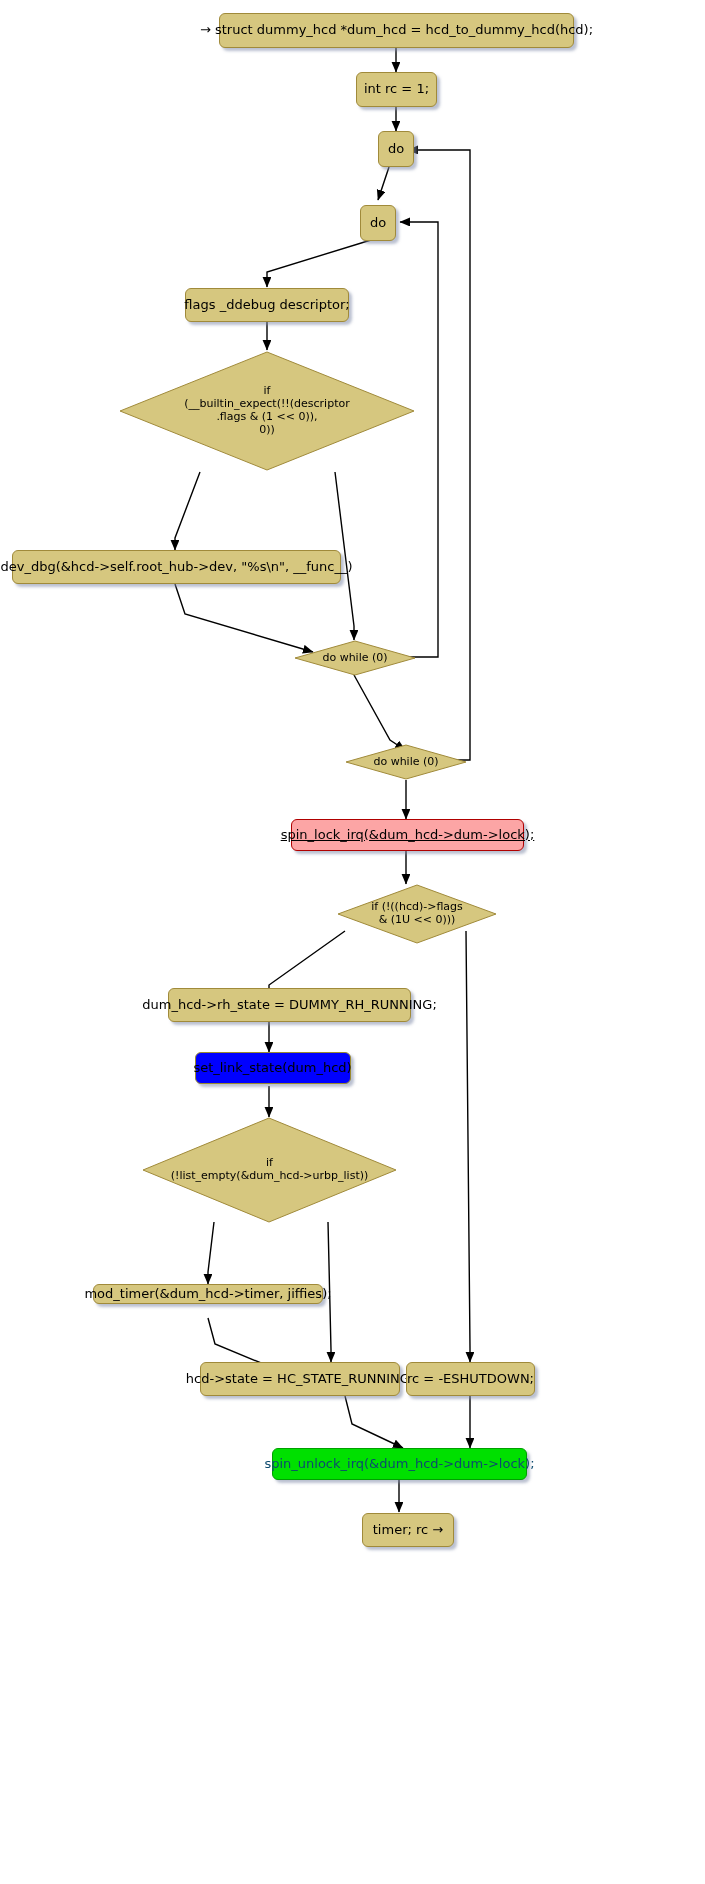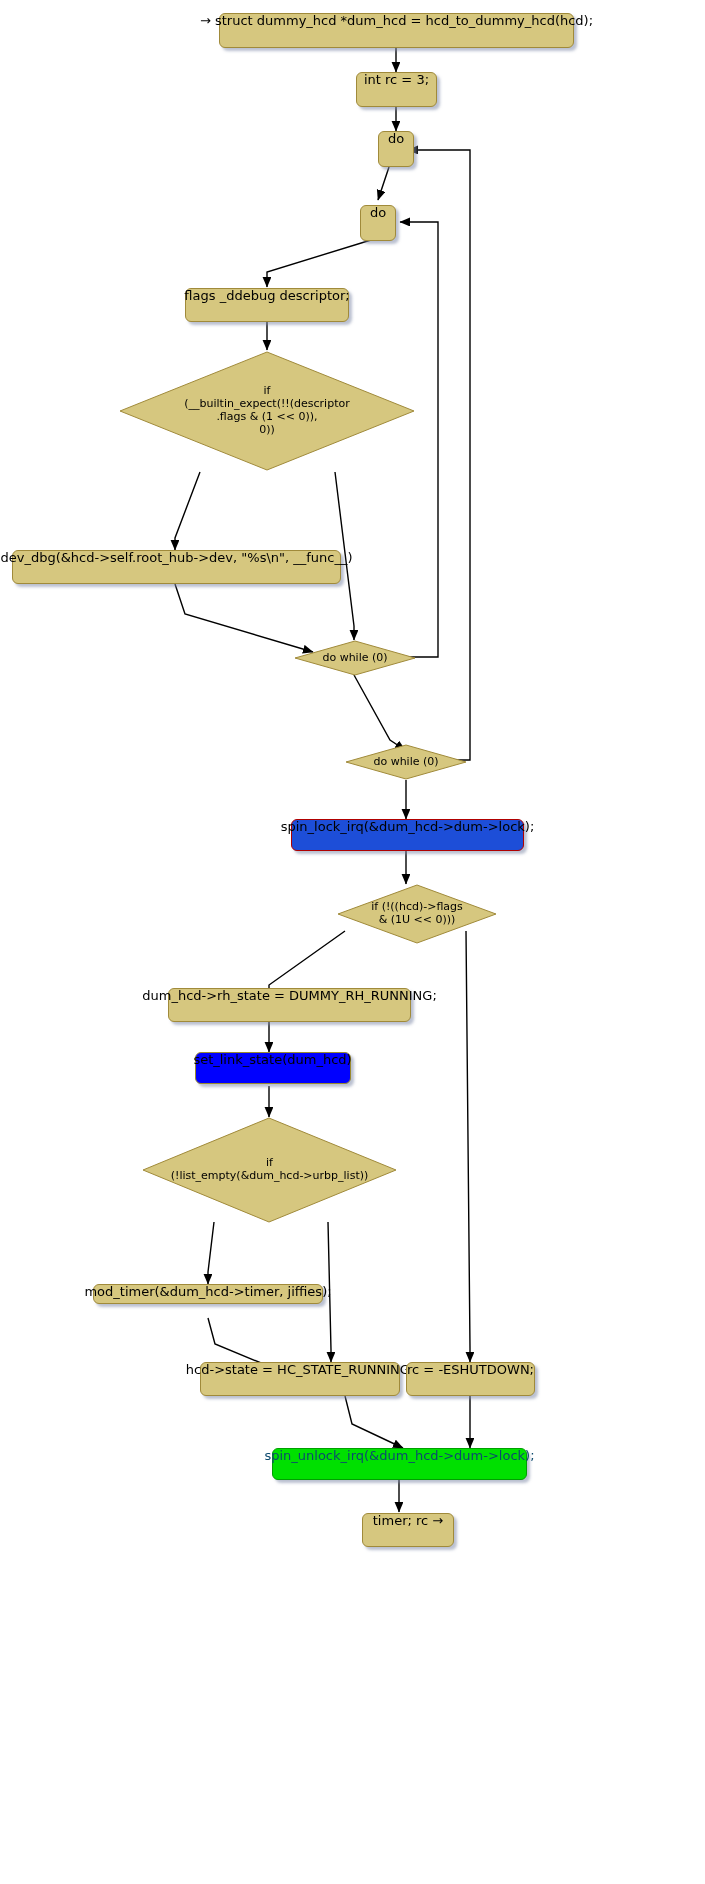--- a/index.html
+++ b/index.html
@@ -20,37 +20,38 @@
     left: 0; top: 0;
     width: 705px;
     height: 1884px;
     pointer-events: none;
   }
   
   .node {
     position: absolute;
     box-sizing: border-box;
     display: flex;
-    align-items: flex-start;
+    align-items: center;
     justify-content: center;
     white-space: nowrap;
     border-radius: 6px;
     border: 1px solid #a08a3a;
     background: #d6c77f;
     color: #000000;
     font-size: 13px;
     line-height: 1.1;
     letter-spacing: 0;
     box-shadow: 3px 3px 3px rgba(130,140,170,0.55);
     padding: 0 8px;
   }
   .node.red {
-    background: #1d4ed8;
+    background: #fca5a5;
     border-color: #b00000;
     color: #000000;
+    text-decoration: underline;
   }
   .node.blue {
     background: #0000ff;
     border-color: #9a8a2e;
     color: #000000;
   }
   .node.green {
     background: #00e000;
     border-color: #00a000;
     color: #0c4a6e;
@@ -138,21 +139,21 @@
 
       <path d="M399,1480 L399,1512"></path>
     </g>
   </svg>
 
   <div class="node" style="left:219px; top:13px; width:355px; height:35px;">
     <span>→ struct dummy_hcd *dum_hcd = hcd_to_dummy_hcd(hcd);</span>
   </div>
 
   <div class="node" style="left:356px; top:72px; width:81px; height:35px;">
-    <span>int rc = 3;</span>
+    <span>int rc = 1;</span>
   </div>
 
   <div class="node" style="left:378px; top:131px; width:36px; height:36px;">
     <span>do</span>
   </div>
 
   <div class="node" style="left:360px; top:205px; width:36px; height:36px;">
     <span>do</span>
   </div>
 

